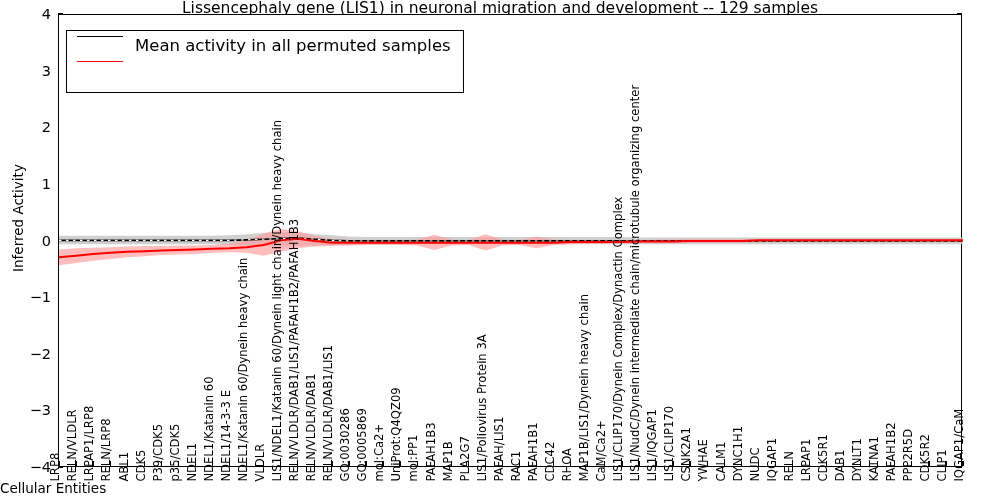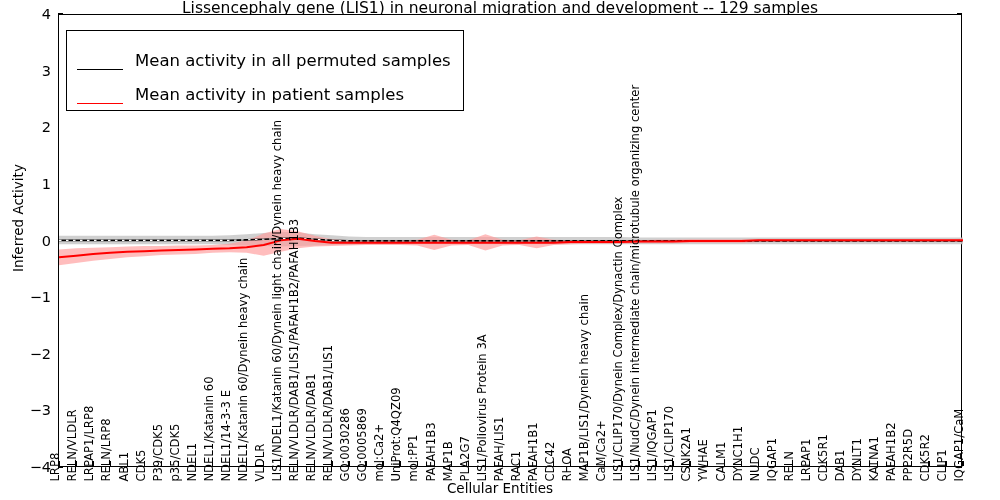--- a/index.html
+++ b/index.html
@@ -18,26 +18,26 @@
   .ytick-label{position:absolute;width:46px;text-align:right;font-size:14.5px;
                line-height:1;transform:translateY(-50%);}
   .ytick-mark{position:absolute;left:0;width:5px;height:1.3px;background:#000;}
   .ytick-mark.r{left:auto;right:0;}
 
   .xtick-mark{position:absolute;bottom:0;width:1.3px;height:5px;background:#000;}
 
   .xlab{position:absolute;font-size:11.6px;line-height:1;white-space:nowrap;
         transform-origin:left bottom;transform:rotate(-90deg);}
 
-  #xlabel{position:absolute;left:0;top:480px;width:1000px;text-align:center;
+  #xlabel{position:absolute;left:0;top:480px;width:1000px;text-align:left;
           font-size:13.5px;}
 
   #legend{position:absolute;left:66px;top:30px;border:1.2px solid #000;
           background:#fff;padding:5px 12px 6px 10px;}
-  .legrow{display:flex;align-items:flex-end;height:25px;margin-top:9px;}
+  .legrow{display:flex;align-items:flex-start;height:25px;}
   .legline{width:46px;height:0;border-top:1.6px solid #000;margin-right:12px;}
   .legline.red{border-top-color:#ff0000;}
   .legtxt{font-size:16.5px;white-space:nowrap;}
 
   svg.ov{position:absolute;left:0;top:0;overflow:visible;}
 </style>
 </head>
 <body>
 
 <div id="fig">
@@ -200,17 +200,16 @@
       <div class="xlab" style="left: 966.3px; top: 470px;">IQGAP1/CaM</div>
     </div>
 
   <div id="legend">
     <div class="legrow">
       <span class="legline"></span>
       <span class="legtxt">Mean activity in all permuted samples</span>
     </div>
     <div class="legrow">
       <span class="legline red"></span>
-      <span class="legtxt">Mean activity in patient samples</span>
     </div>
   </div>
 
 </div>
 
 </body></html>

